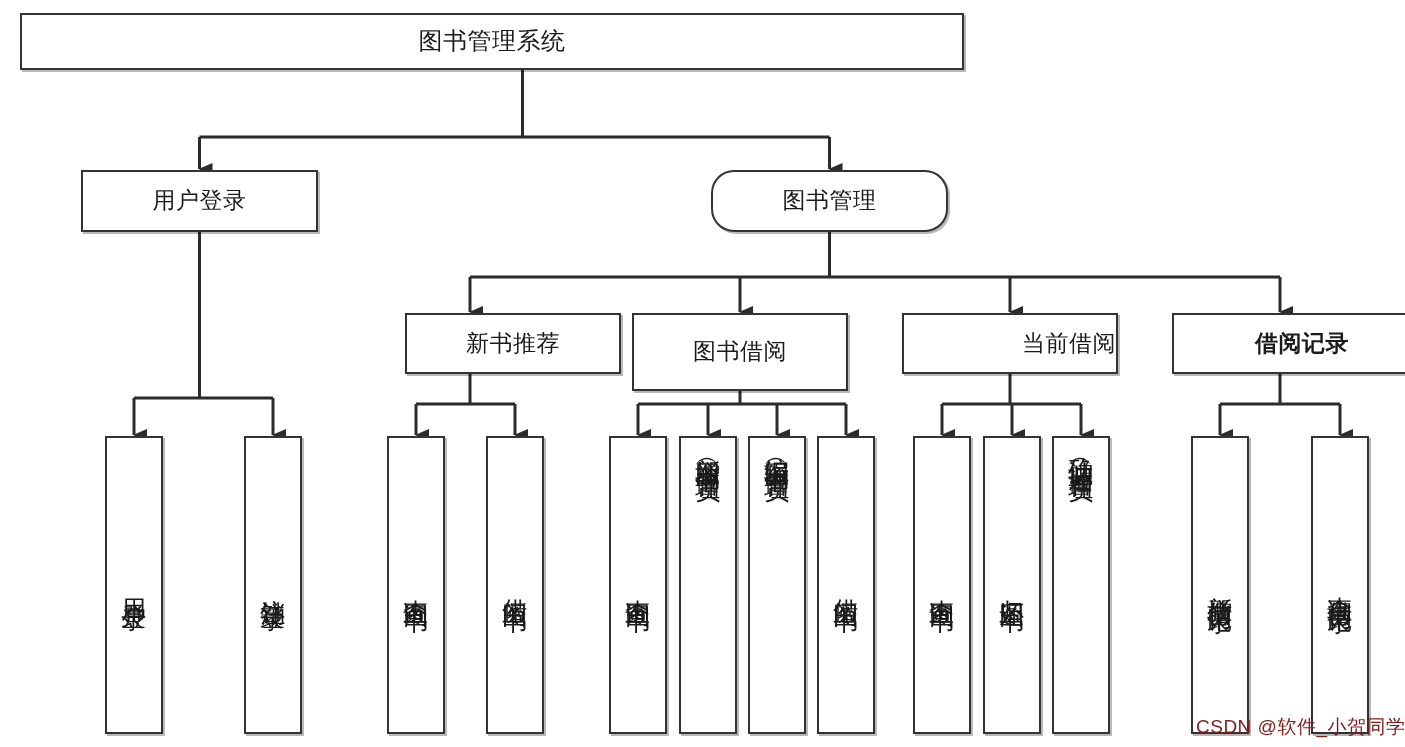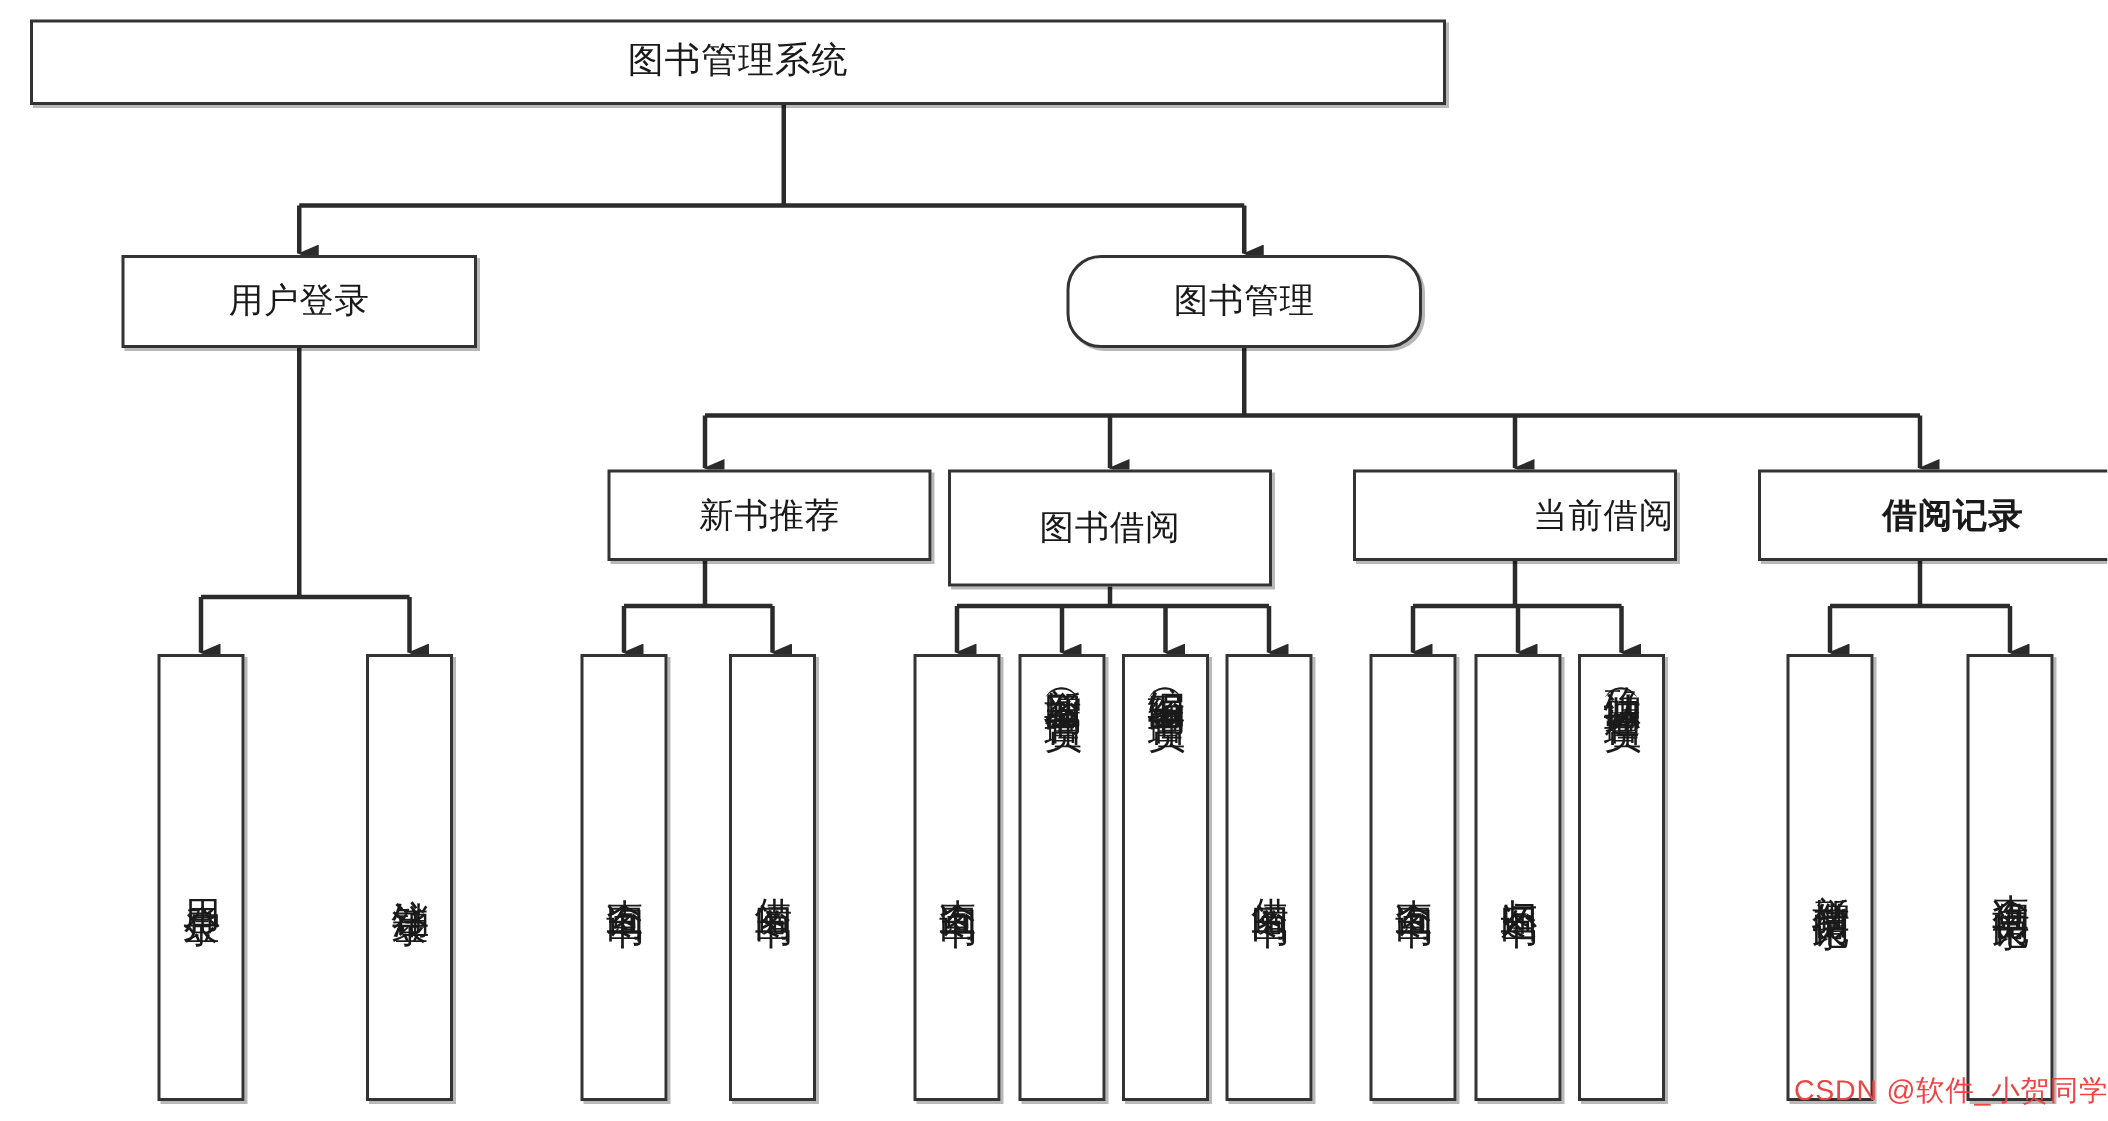--- a/index.html
+++ b/index.html
@@ -61,21 +61,21 @@
     line-height: 1.05;
     letter-spacing: 3px;
     white-space: nowrap;
   }
   .node.leaf.center-v {
     align-items: center;
   }
   .watermark {
     position: absolute;
     font-size: 19px;
-    color: #ef4444;
+    color: #7f1d1d;
     white-space: nowrap;
     letter-spacing: 0.5px;
     user-select: none;
   }
 </style>
 </head>
 <body>
 
 <div id="diagram-root">
 

